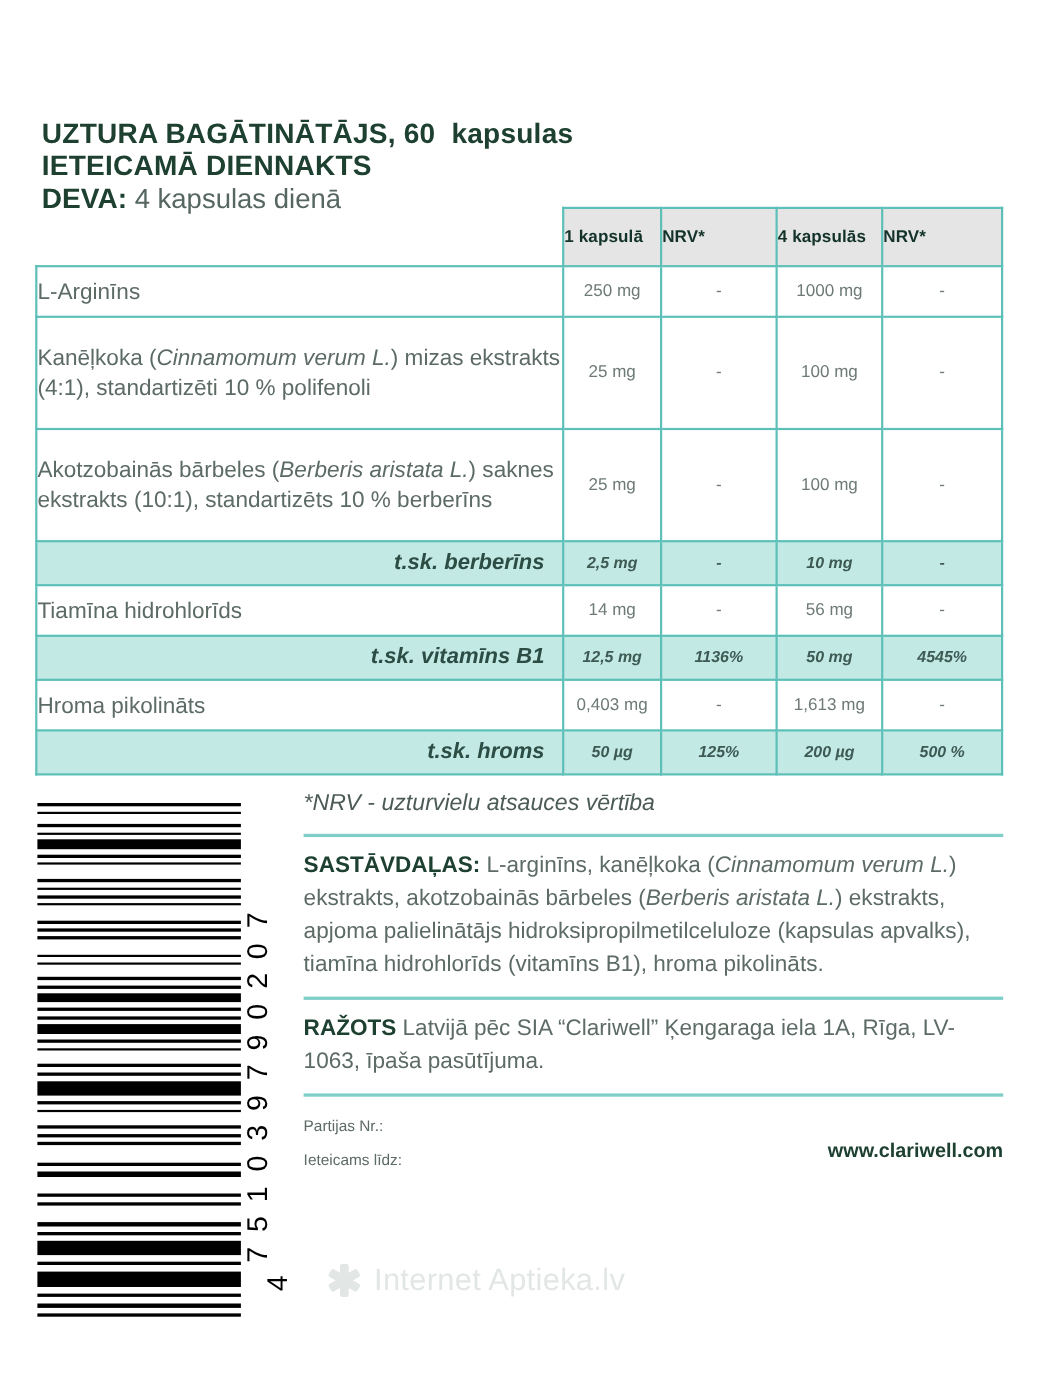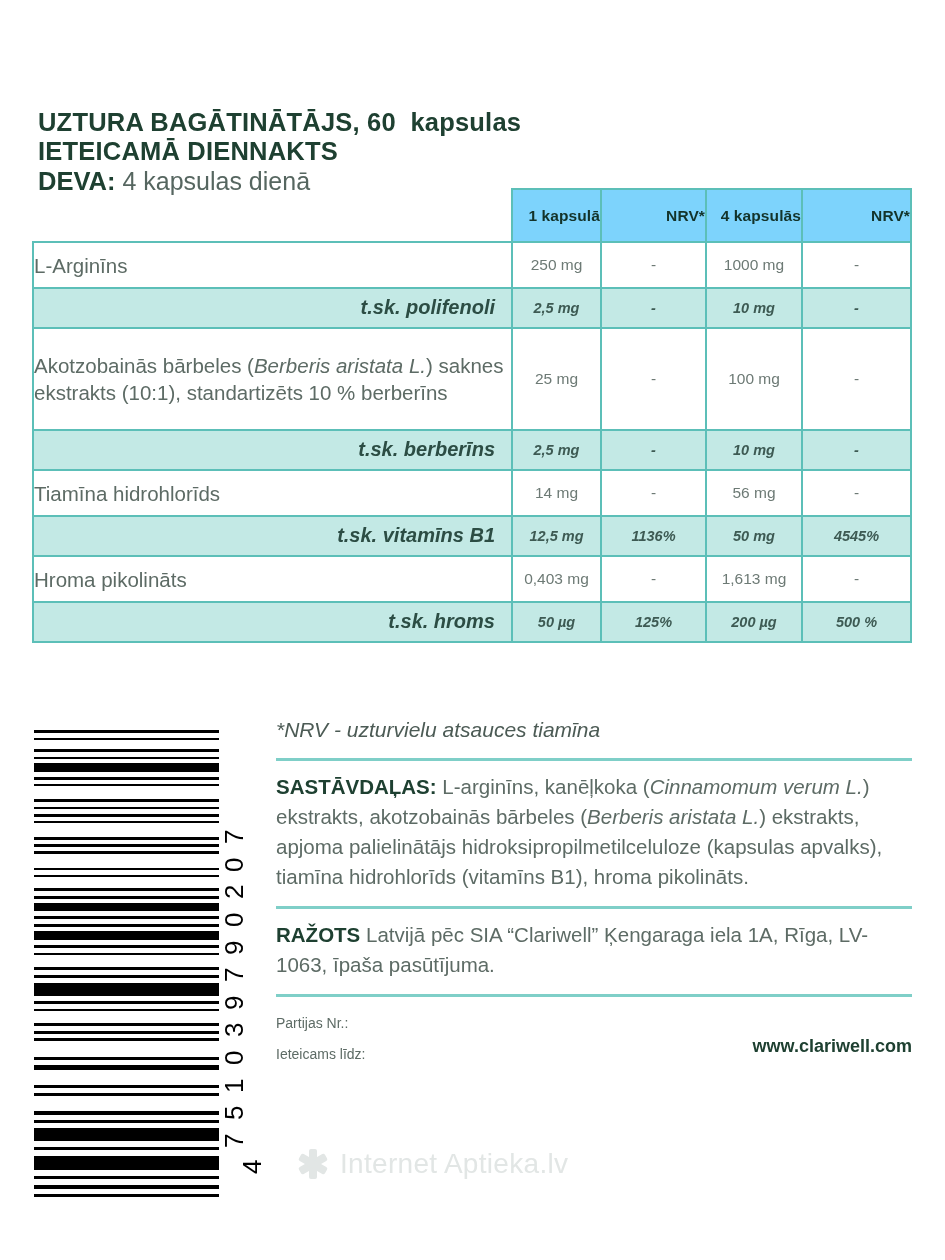--- a/index.html
+++ b/index.html
@@ -26,22 +26,22 @@
   .tbl col.c-v    { width:89px; }
   .tbl col.c-n    { width:105px; }
   .tbl col.c-v2   { width:96px; }
   .tbl col.c-n2   { width:109px; }
 
   .tbl td, .tbl th { border:2px solid #5cbfb8; padding:0; vertical-align:middle; }
 
   
   .hdr-blank { border:none !important; background:transparent; }
   .hdr-cell {
-    background:#7dd3fc; color:#13332a; font-weight:bold; font-size:15.5px;
-    text-align:right; height:53px; letter-spacing:0.1px;
+    background:#e5e5e5; color:#13332a; font-weight:bold; font-size:15.5px;
+    text-align:left; height:53px; letter-spacing:0.1px;
   }
 
   
   .name-cell {
     color:#5d6b65; font-size:20.5px; line-height:27px;
     padding:9px 12px 9px 16px; text-align:left; background:#fff;
   }
   .name-cell i { font-style:italic; }
   .val-cell {
     color:#6d7a75; font-size:15.5px; text-align:center; background:#fff;
@@ -132,25 +132,25 @@
       </tr>
     </thead>
     <tbody id="tbl-body">
         <tr class="r-tall">
           <td class="name-cell">L-Arginīns</td>
           <td class="val-cell">250 mg</td>
           <td class="val-cell">-</td>
           <td class="val-cell">1000 mg</td>
           <td class="val-cell">-</td>
         </tr>
-        <tr class="sub r-sub">
-          <td class="name-cell">t.sk. polifenoli</td>
-          <td class="val-cell">2,5 mg</td>
-          <td class="val-cell">-</td>
-          <td class="val-cell">10 mg</td>
+        <tr class="r-xtall">
+          <td class="name-cell">Kanēļkoka (<i>Cinnamomum verum L.</i>) mizas ekstrakts (4:1), standartizēti 10 % polifenoli</td>
+          <td class="val-cell">25 mg</td>
+          <td class="val-cell">-</td>
+          <td class="val-cell">100 mg</td>
           <td class="val-cell">-</td>
         </tr>
         <tr class="r-xtall">
           <td class="name-cell">Akotzobainās bārbeles (<i>Berberis aristata L.</i>) saknes ekstrakts (10:1), standartizēts 10 % berberīns</td>
           <td class="val-cell">25 mg</td>
           <td class="val-cell">-</td>
           <td class="val-cell">100 mg</td>
           <td class="val-cell">-</td>
         </tr>
         <tr class="sub r-sub">
@@ -249,21 +249,21 @@
         <span style="top: 226.182px; right: 14px;">7</span>
         <span style="top: 198.545px; right: 14px;">9</span>
         <span style="top: 170.909px; right: 14px;">0</span>
         <span style="top: 143.273px; right: 14px;">2</span>
         <span style="top: 115.636px; right: 14px;">0</span>
         <span style="top: 88px; right: 14px;">7</span>
       </div>
   </div>
 
   <div class="rcol">
-    <div class="nrv-note">*NRV - uzturvielu atsauces tiamīna</div>
+    <div class="nrv-note">*NRV - uzturvielu atsauces vērtība</div>
     <div class="divider"></div>
     <div class="para"><b>SASTĀVDAĻAS:</b><span id="ing-text"> L-arginīns, kanēļkoka (<i>Cinnamomum verum L.</i>) ekstrakts, akotzobainās bārbeles (<i>Berberis aristata L.</i>) ekstrakts, apjoma palielinātājs hidroksipropilmetilceluloze (kapsulas apvalks), tiamīna hidrohlorīds (vitamīns B1), hroma pikolināts.</span></div>
     <div class="divider"></div>
     <div class="para"><b>RAŽOTS</b><span> Latvijā pēc SIA “Clariwell” Ķengaraga iela 1A, Rīga, LV-1063, īpaša pasūtījuma.</span></div>
     <div class="divider"></div>
     <div class="bottom-row">
       <div class="bottom-left">
         <div>Partijas Nr.:</div>
         <div>Ieteicams līdz:</div>
       </div>

